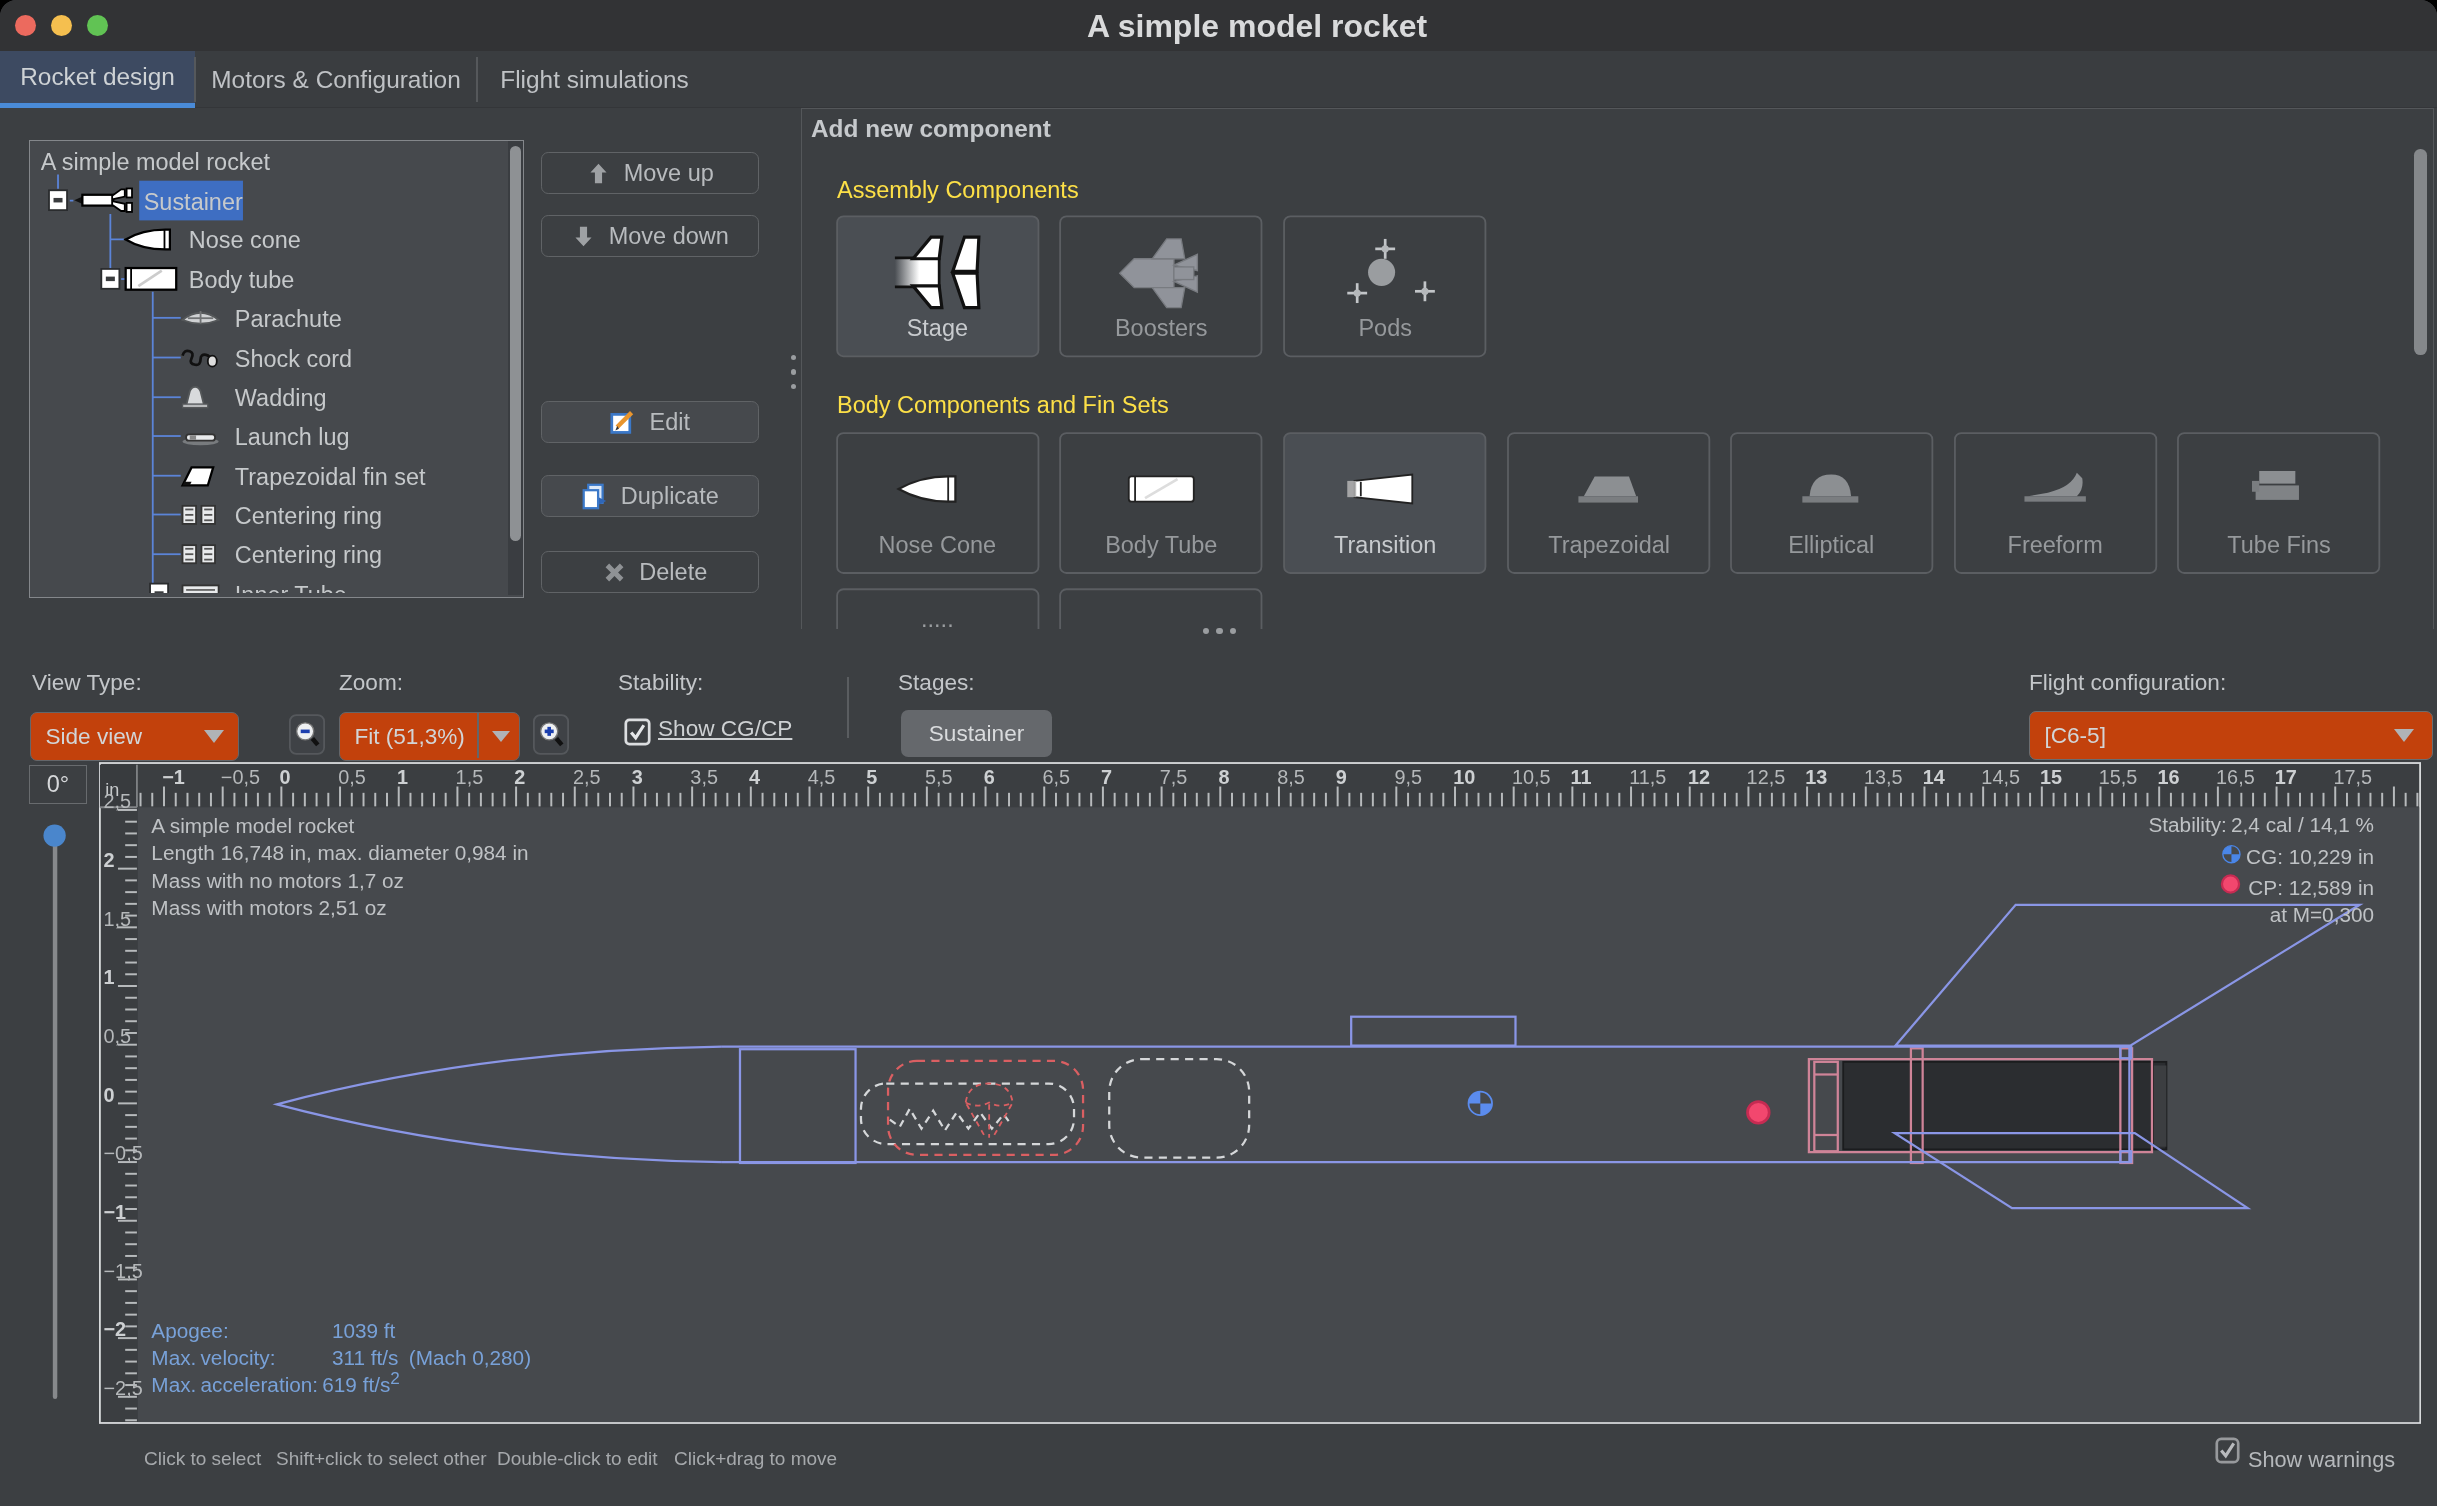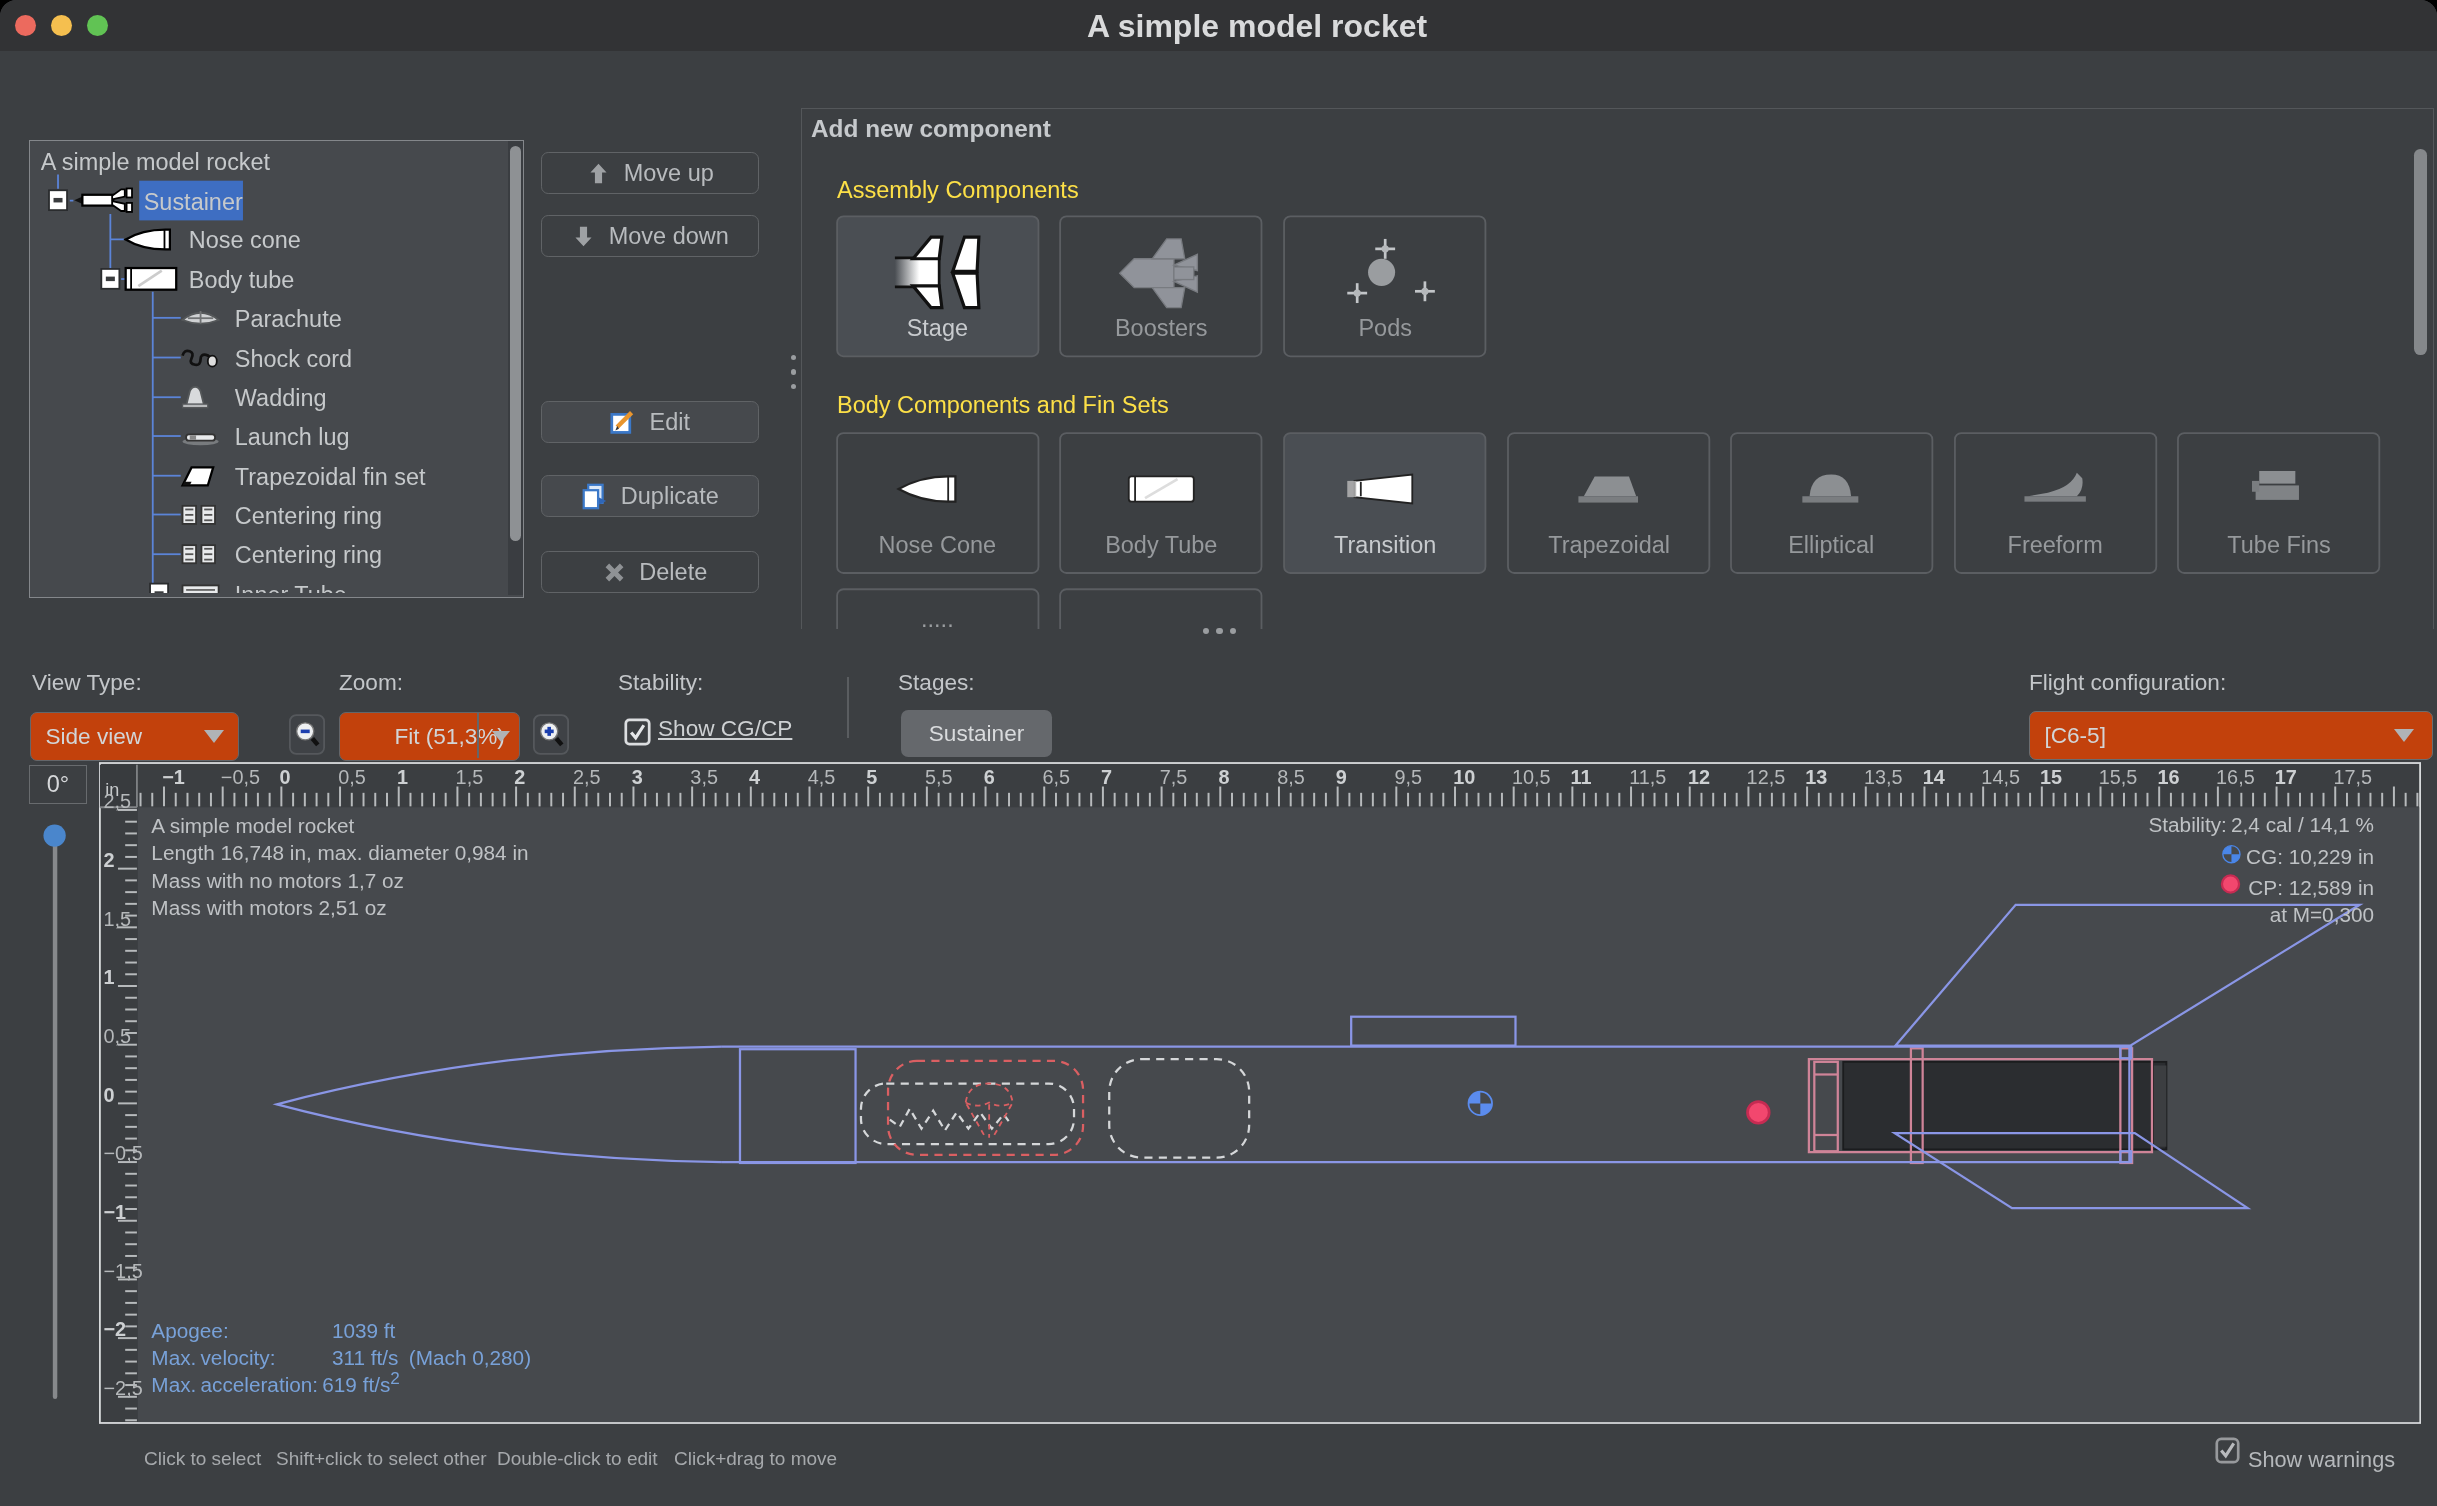--- a/index.html
+++ b/index.html
@@ -35,20 +35,27 @@
 .cb { font-size:23px; fill:#78a1d8; }
 </style></head>
 <body>
 <div id="win">
   <div id="titlebar">
     <div class="dot" style="left:15.3px;background:#ec6a5e"></div>
     <div class="dot" style="left:51px;background:#f5bf4f"></div>
     <div class="dot" style="left:87px;background:#61c354"></div>
     <div id="title">A simple model rocket</div>
   </div>
+  <div id="tabbar">
+    <div class="tab" id="tab1">Rocket design</div>
+    <div class="tab" style="left:195px;width:282px;">Motors &amp; Configuration</div>
+    <div class="tab" style="left:477px;width:235px;">Flight simulations</div>
+    <div class="tdiv" style="left:194px"></div>
+    <div class="tdiv" style="left:476px"></div>
+  </div>
 
   <div id="treepanel">
     <svg width="490" height="452" viewBox="32 155 543 501" style="position:absolute;left:-1.8px;top:-1.8px;margin:1.8px;">
       <line x1="63" y1="192" x2="63" y2="208" class="cn"></line>
         <line x1="121" y1="236" x2="121" y2="308" class="cn"></line>
         <line x1="121" y1="264" x2="136" y2="264" class="cn"></line>
         <line x1="168" y1="322" x2="168" y2="657" class="cn"></line>
         <line x1="168" y1="351" x2="199" y2="351" class="cn"></line>
         <line x1="168" y1="395" x2="199" y2="395" class="cn"></line>
         <line x1="168" y1="439" x2="199" y2="439" class="cn"></line>
@@ -344,21 +351,21 @@
     <div class="combo" style="left:30px;width:209px;">
         <span style="margin-left:14.4px;">Side view</span>
       <div class="arrow" style="position:absolute;right:14.4px;"></div>
       </div>
     <svg class="abs" style="left:289px;top:82px;" width="36" height="41" viewBox="0 0 40 45">
       <rect x="1" y="1" width="38" height="43" rx="7" fill="#3f4246" stroke="#55585c" stroke-width="2"></rect>
       <circle cx="18" cy="19" r="9.5" fill="#eef0f2" stroke="#777" stroke-width="1.5"></circle>
       <line x1="13" y1="19" x2="23" y2="19" stroke="#1c3fae" stroke-width="4"></line>
       <line x1="26" y1="27" x2="32" y2="34" stroke="#111" stroke-width="5"></line>
       </svg>
-    <div class="combo" style="left:339px;width:181px;padding-left:40px;">
+    <div class="combo" style="left:339px;width:181px;">
         <span style="margin-left:14.4px;">Fit (51,3%)</span>
       <div style="position:absolute;right:40px;top:0;width:1.8px;height:45px;background:#63666a;"></div>
       <div class="arrow" style="position:absolute;right:9px;border-left-width:9px;border-right-width:9px;border-top-width:11.7px;"></div>
       </div>
     <svg class="abs" style="left:533px;top:82px;" width="36" height="41" viewBox="0 0 40 45">
       <rect x="1" y="1" width="38" height="43" rx="7" fill="#3f4246" stroke="#55585c" stroke-width="2"></rect>
       <circle cx="18" cy="19" r="9.5" fill="#eef0f2" stroke="#777" stroke-width="1.5"></circle>
       <line x1="13" y1="19" x2="23" y2="19" stroke="#1c3fae" stroke-width="4"></line>
       <line x1="18" y1="14" x2="18" y2="24" stroke="#1c3fae" stroke-width="4"></line>
       <line x1="26" y1="27" x2="32" y2="34" stroke="#111" stroke-width="5"></line>

